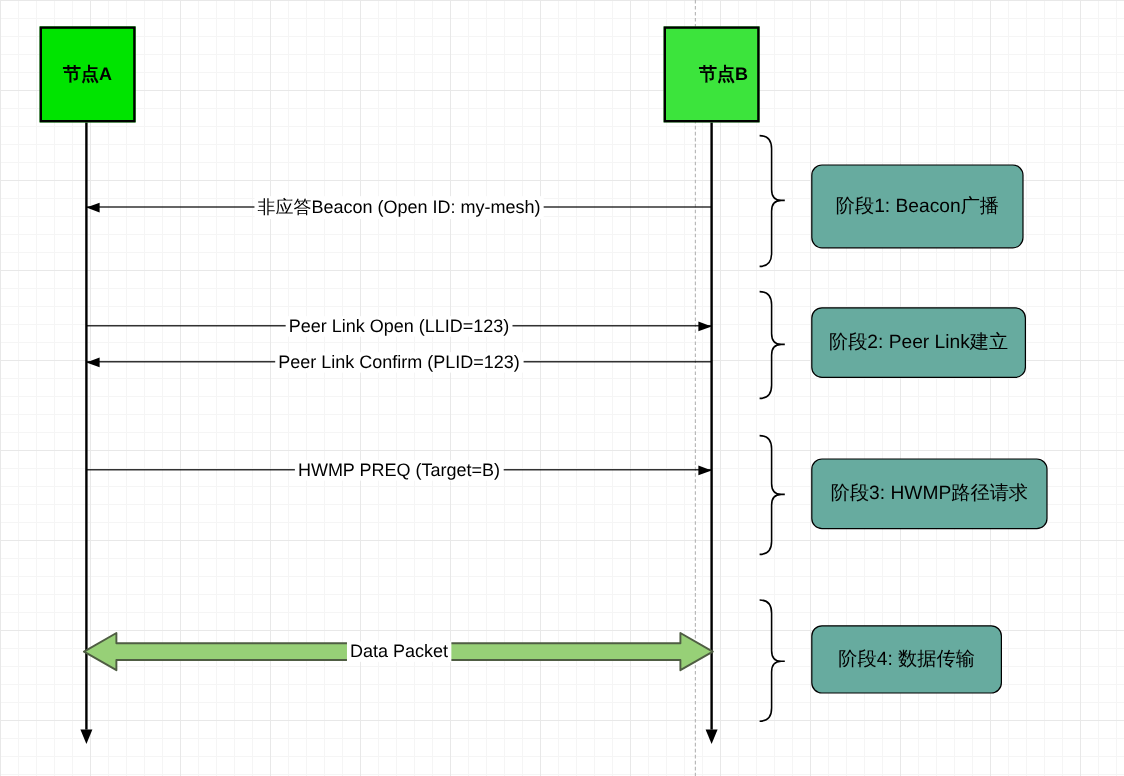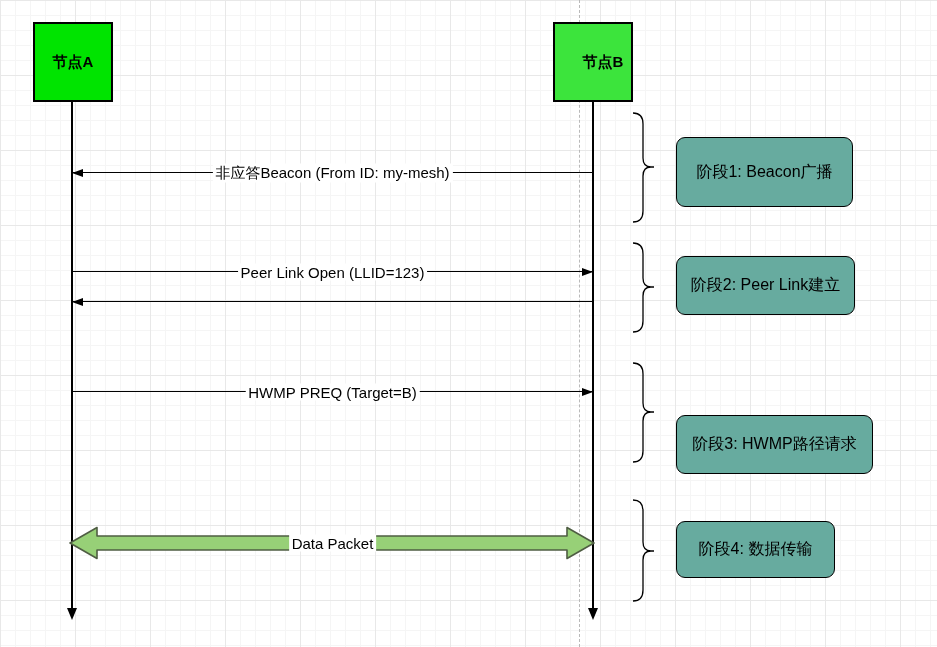--- a/index.html
+++ b/index.html
@@ -36,21 +36,21 @@
   .arr-l{position:absolute;left:0;top:50%;margin-top:-4.5px;width:0;height:0;
     border-top:4.5px solid transparent;border-bottom:4.5px solid transparent;border-right:11px solid #000;}
   .mlabel{position:absolute;left:50%;top:50%;transform:translate(-50%,-50%);
     background:#fff;padding:0 3px;white-space:nowrap;font-size:15px;color:#000;}
   .data-arrow-svg{position:absolute;left:66px;top:524px;z-index:1;}
   .phase{position:absolute;box-sizing:border-box;border:1.5px solid #000;border-radius:9px;
     background:#67AB9F;display:flex;align-items:center;justify-content:center;
     font-size:16px;color:#000;white-space:nowrap;z-index:2;}
   .phase-1{left:676px;top:137px;width:177px;height:70px;}
   .phase-2{left:676px;top:256px;width:179px;height:59px;}
-  .phase-3{left:676px;top:382px;width:197px;height:59px;margin-top:33px;}
+  .phase-3{left:676px;top:382px;width:197px;height:59px;}
   .phase-4{left:676px;top:521px;width:159px;height:57px;}
 </style>
 </head>
 <body>
 
 <div class="canvas">
 
   <div class="page-divider"></div>
 
   <div class="node node-a">
@@ -68,30 +68,31 @@
   <svg class="svg-layer" width="937" height="647">
     <path d="M 633 113 C 639 113 643 116 643 124 L 643 158 C 643 164 646 167 651 167 L 654 167 M 651 167 C 646 167 643 170 643 176 L 643 211 C 643 219 639 222 633 222" fill="none" stroke="#000" stroke-width="1.3"></path>
     <path d="M 633 243 C 639 243 643 246 643 254 L 643 278 C 643 284 646 287 651 287 L 654 287 M 651 287 C 646 287 643 290 643 296 L 643 321 C 643 329 639 332 633 332" fill="none" stroke="#000" stroke-width="1.3"></path>
     <path d="M 633 363 C 639 363 643 366 643 374 L 643 403 C 643 409 646 412 651 412 L 654 412 M 651 412 C 646 412 643 415 643 421 L 643 451 C 643 459 639 462 633 462" fill="none" stroke="#000" stroke-width="1.3"></path>
     <path d="M 633 500 C 639 500 643 503 643 511 L 643 542 C 643 548 646 551 651 551 L 654 551 M 651 551 C 646 551 643 554 643 560 L 643 590 C 643 598 639 601 633 601" fill="none" stroke="#000" stroke-width="1.3"></path>
   </svg>
 
   <div class="mrow" style="top:162px;">
     <div class="mline"></div>
     <div class="arr-l"></div>
-    <span class="mlabel">非应答Beacon (From ID: my-mesh)</span>
+    <span class="mlabel">非应答Beacon (Open ID: my-mesh)</span>
   </div>
   <div class="mrow" style="top:261px;">
     <div class="mline"></div>
     <div class="arr-r"></div>
     <span class="mlabel">Peer Link Open (LLID=123)</span>
   </div>
   <div class="mrow" style="top:291px;">
     <div class="mline"></div>
     <div class="arr-l"></div>
+    <span class="mlabel">Peer Link Confirm (PLID=123)</span>
   </div>
   <div class="mrow" style="top:381px;">
     <div class="mline"></div>
     <div class="arr-r"></div>
     <span class="mlabel">HWMP PREQ (Target=B)</span>
   </div>
 
   <svg class="data-arrow-svg" width="534" height="38">
     <polygon points="4,19 31,3.5 31,12 501,12 501,3.5 528,19 501,34.5 501,26 31,26 31,34.5" stroke-width="1.6" stroke-linejoin="round" fill="#97D077" stroke="#4F5D43"></polygon>
   </svg>

